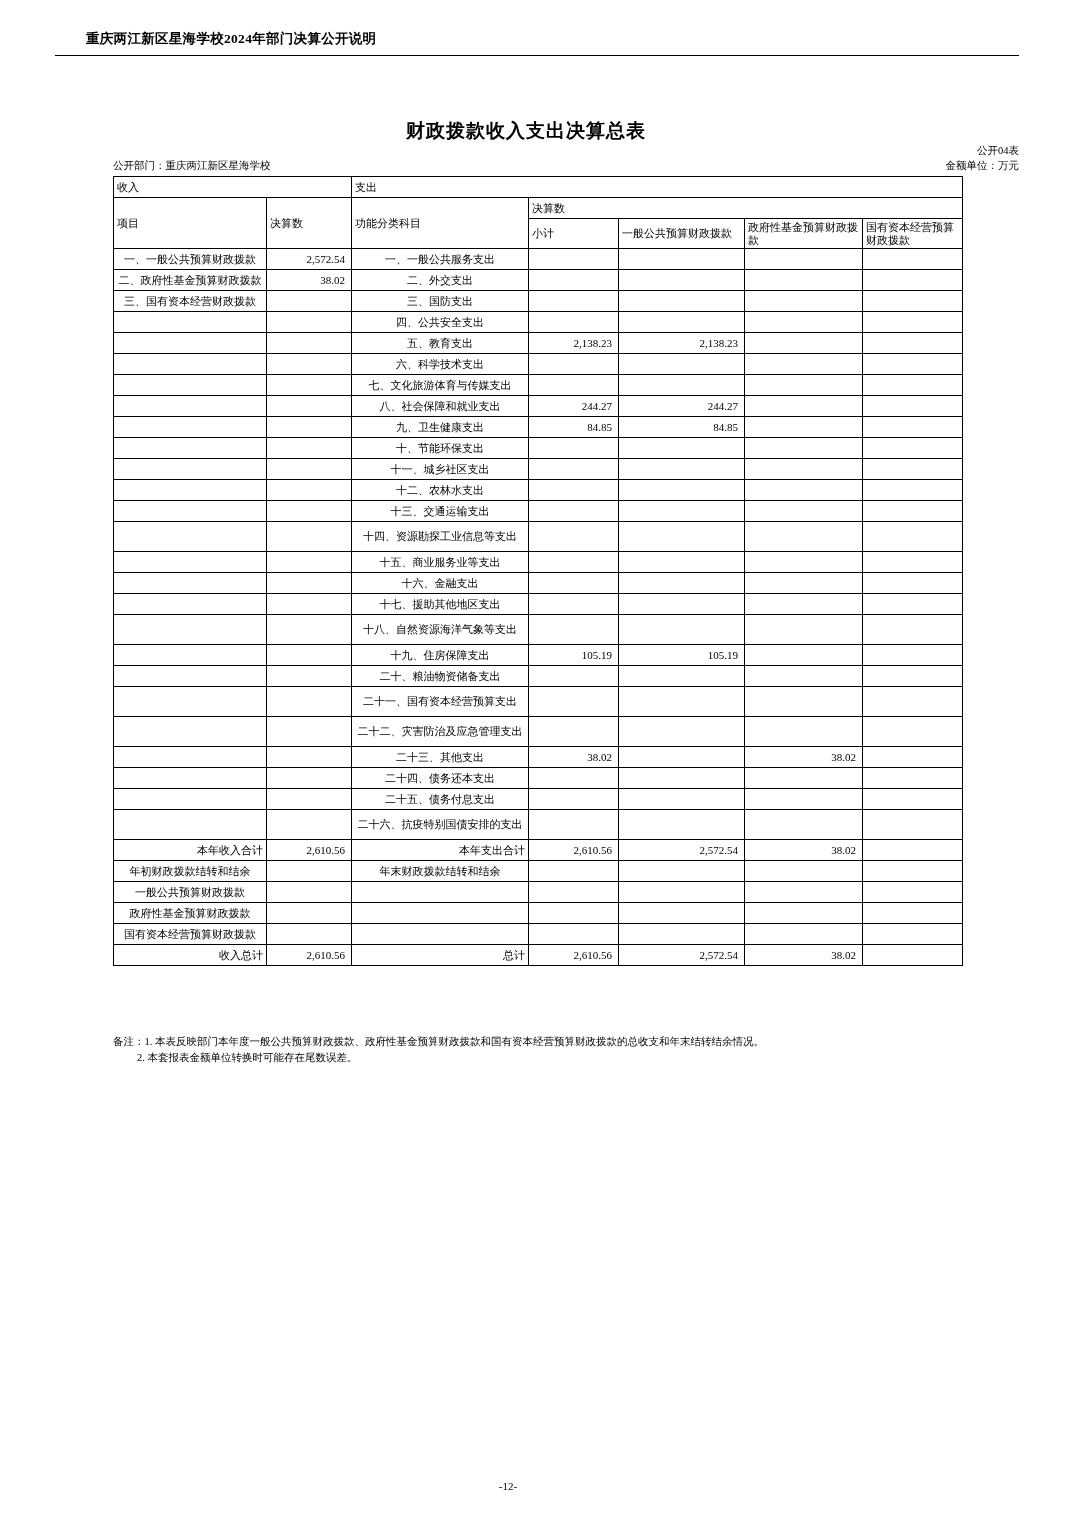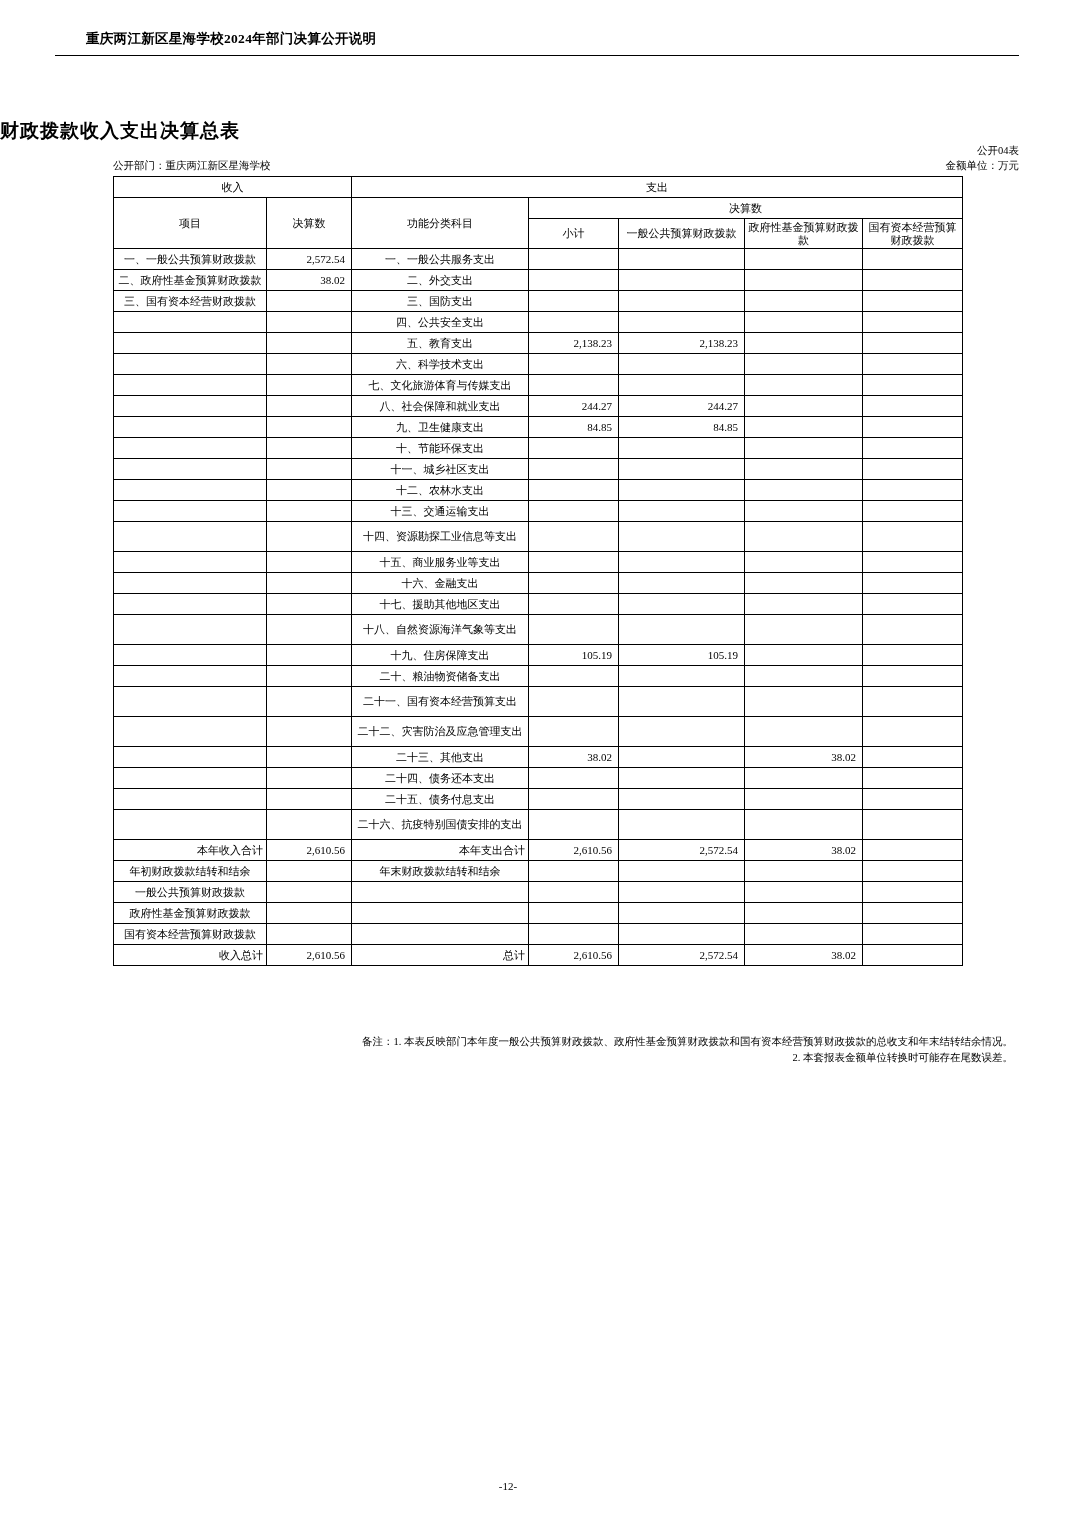--- a/index.html
+++ b/index.html
@@ -36,21 +36,21 @@
     left: 55px;
     width: 964px;
     height: 1px;
     background: #000000;
   }
   .doc-title {
     position: absolute;
     top: 118px;
     left: 0;
     width: 1052px;
-    text-align: left;
+    text-align: center;
     font-size: 19px;
     font-weight: bold;
     font-family: "Liberation Serif", serif;
     letter-spacing: 1px;
   }
   .tablenum {
     position: absolute;
     top: 144px;
     right: 55px;
     font-size: 10.5px;
@@ -83,29 +83,28 @@
     height: 18px;
     line-height: 1.15;
     font-weight: normal;
     vertical-align: middle;
     overflow: hidden;
   }
   .c-center { text-align: right; }
   .c-left { text-align: center; }
   .c-right { text-align: right; padding-right: 6px !important; }
   .bold { font-weight: bold; }
-  .hdr { text-align: center; }
+  .hdr { text-align: left; }
   .note {
     position: absolute;
     top: 1034px;
     left: 113px;
     width: 900px;
     font-size: 10.5px;
     line-height: 1.5;
-    text-align: right;
   }
   .note div.l2 { text-indent: 24px; }
   .pagenum {
     position: absolute;
     bottom: 28px;
     left: 0;
     width: 1016px;
     text-align: center;
     font-size: 11px;
   }

